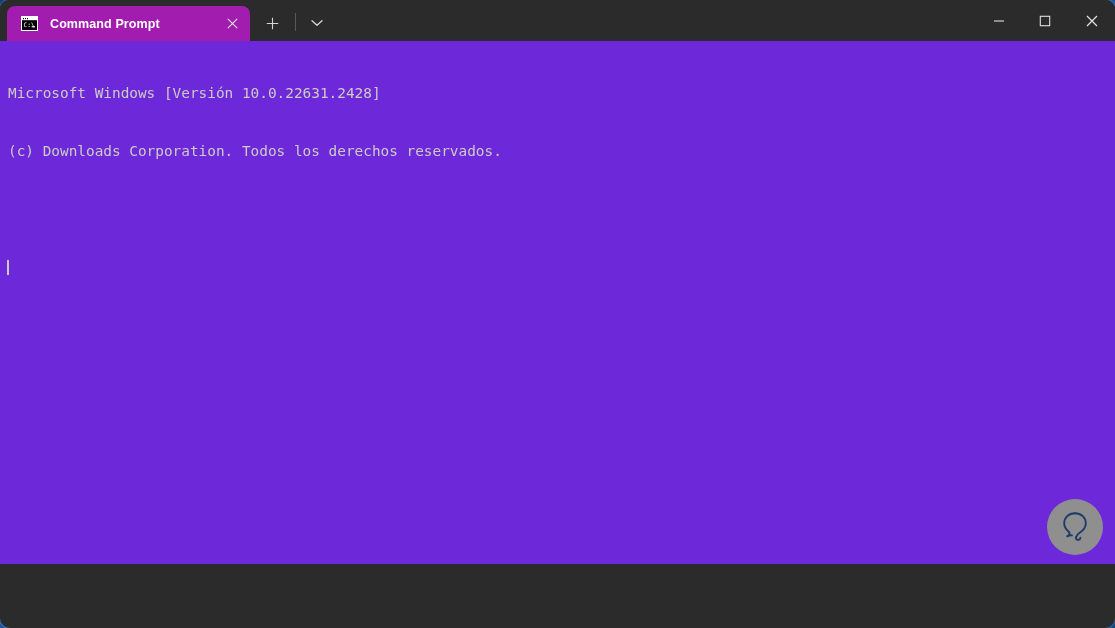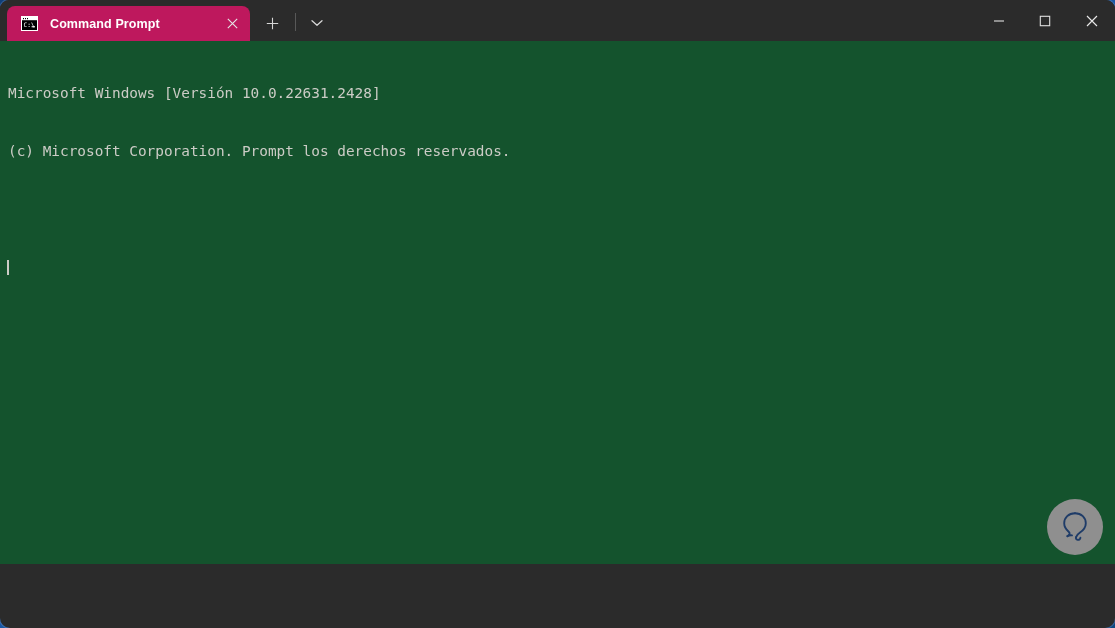--- a/index.html
+++ b/index.html
@@ -48,21 +48,21 @@
     height: 41px;
     padding-left: 7px;
   }
 
   .tab {
     position: relative;
     display: flex;
     align-items: center;
     height: 35px;
     width: 243px;
-    background: #be185d;
+    background: #a21caf;
     border-radius: 8px 8px 0 0;
     padding: 0 0 0 14px;
     box-sizing: border-box;
     cursor: default;
   }
 
   .tab-icon {
     width: 17px;
     height: 15px;
     flex: 0 0 auto;
@@ -124,21 +124,21 @@
     display: flex;
     align-items: center;
     justify-content: center;
   }
   .cap-btn.close-btn { width: 47px; }
 
   
   #terminal {
     position: relative;
     height: 523px;
-    background: #14532d;
+    background: #6d28d9;
     overflow: hidden;
   }
 
   #term-text {
     position: absolute;
     left: 8px;
     top: 4px;
     right: 0;
     color: #ccccc6;
     font-family: "DejaVu Sans Mono", "Liberation Mono", monospace;
@@ -232,21 +232,21 @@
         <svg width="12" height="12" viewBox="0 0 12 12">
           <path d="M1 1 L11 11 M11 1 L1 11" stroke="#e8e8e8" stroke-width="1.15" fill="none"></path>
         </svg>
       </div>
     </div>
   </div>
 
   <div id="terminal">
     <div id="term-text">
       <span class="term-line">Microsoft Windows [Versión 10.0.22631.2428]</span>
-      <span class="term-line">(c) Microsoft Corporation. Prompt los derechos reservados.</span>
+      <span class="term-line">(c) Downloads Corporation. Todos los derechos reservados.</span>
       <span class="term-line"></span>
       <span class="term-line"><span class="caret"></span></span>
     </div>
 
     <div id="helper-badge">
       <svg width="36" height="36" viewBox="0 0 36 36">
         <path d="M18 4.2 C11.6 4.2 7.2 8.6 7.2 14.2 C7.2 17.6 9.0 20.2 11.2 22.2 C12.3 23.2 12.8 24.0 12.6 25.0 C12.4 26.1 11.2 26.6 10.4 27.2" fill="none" stroke="#1f3c68" stroke-width="1.9" stroke-linecap="round"></path>
         <path d="M18 4.2 C24.4 4.2 28.8 8.6 28.8 14.2 C28.8 18.6 25.8 21.6 23.0 23.6 C21.0 25.0 19.6 26.3 19.0 28.2" fill="none" stroke="#1f3c68" stroke-width="1.9" stroke-linecap="round"></path>
         <path d="M19.0 28.2 C18.6 29.6 19.4 30.6 20.6 30.8 C22.0 31.0 23.4 30.2 23.4 28.8" fill="none" stroke="#1f3c68" stroke-width="1.9" stroke-linecap="round"></path>
         <path d="M10.4 27.2 C12.0 26.4 13.6 26.0 15.0 26.4" fill="none" stroke="#1f3c68" stroke-width="1.9" stroke-linecap="round"></path>

